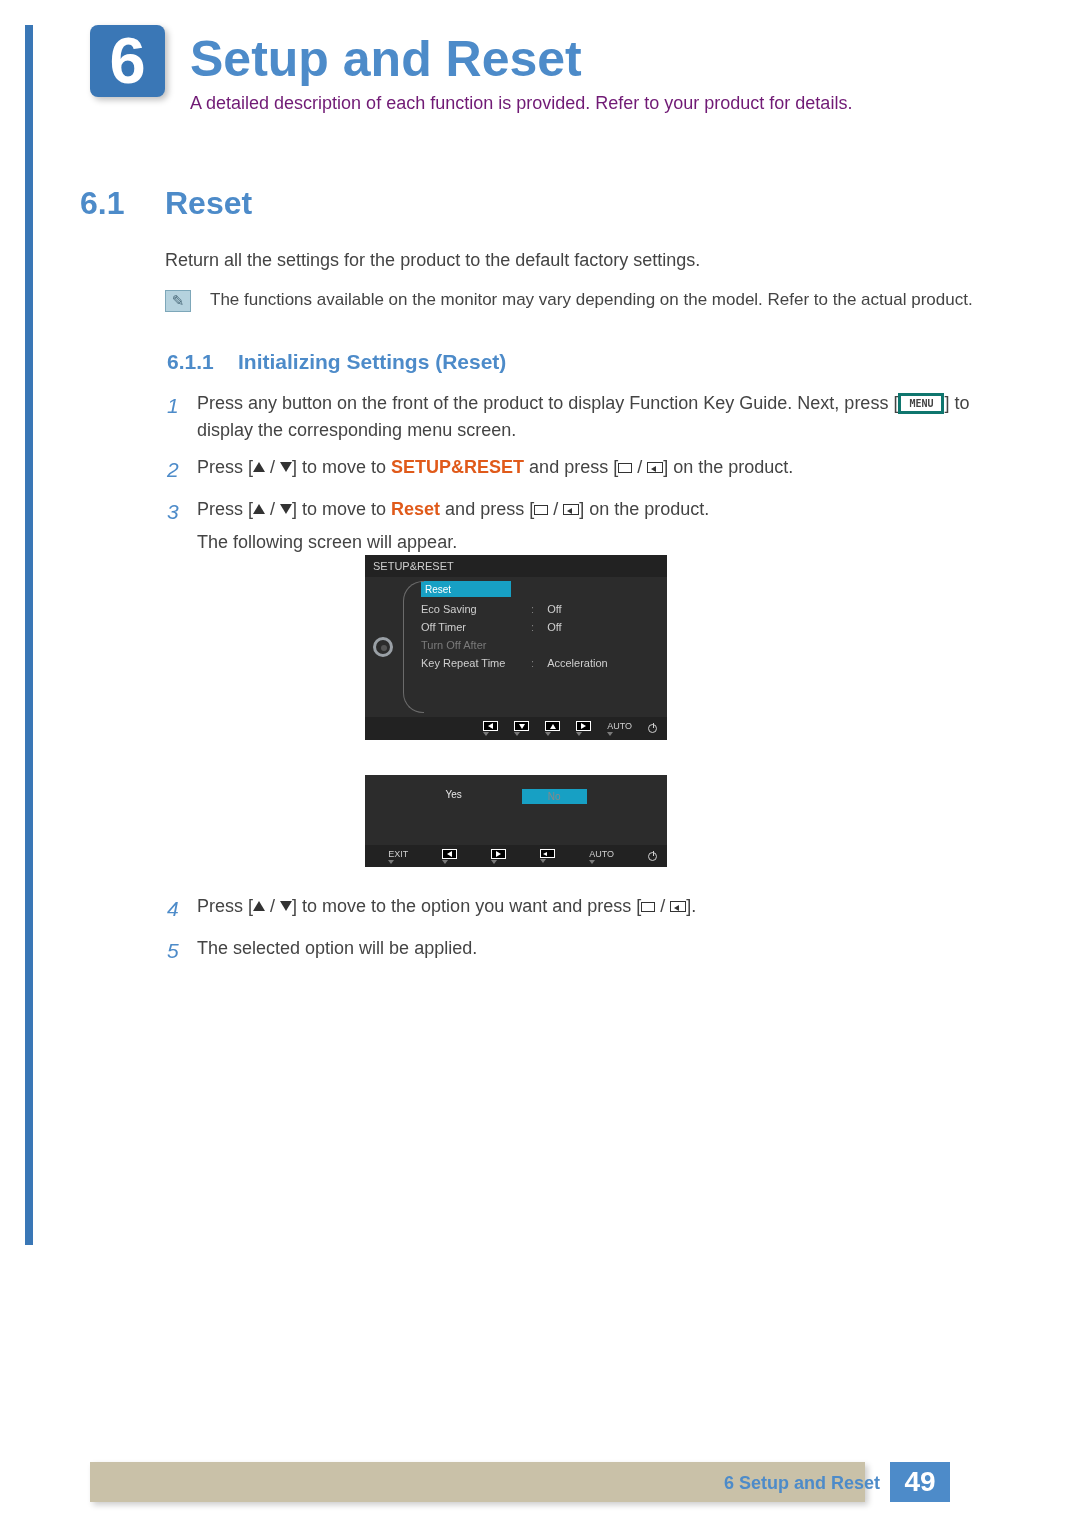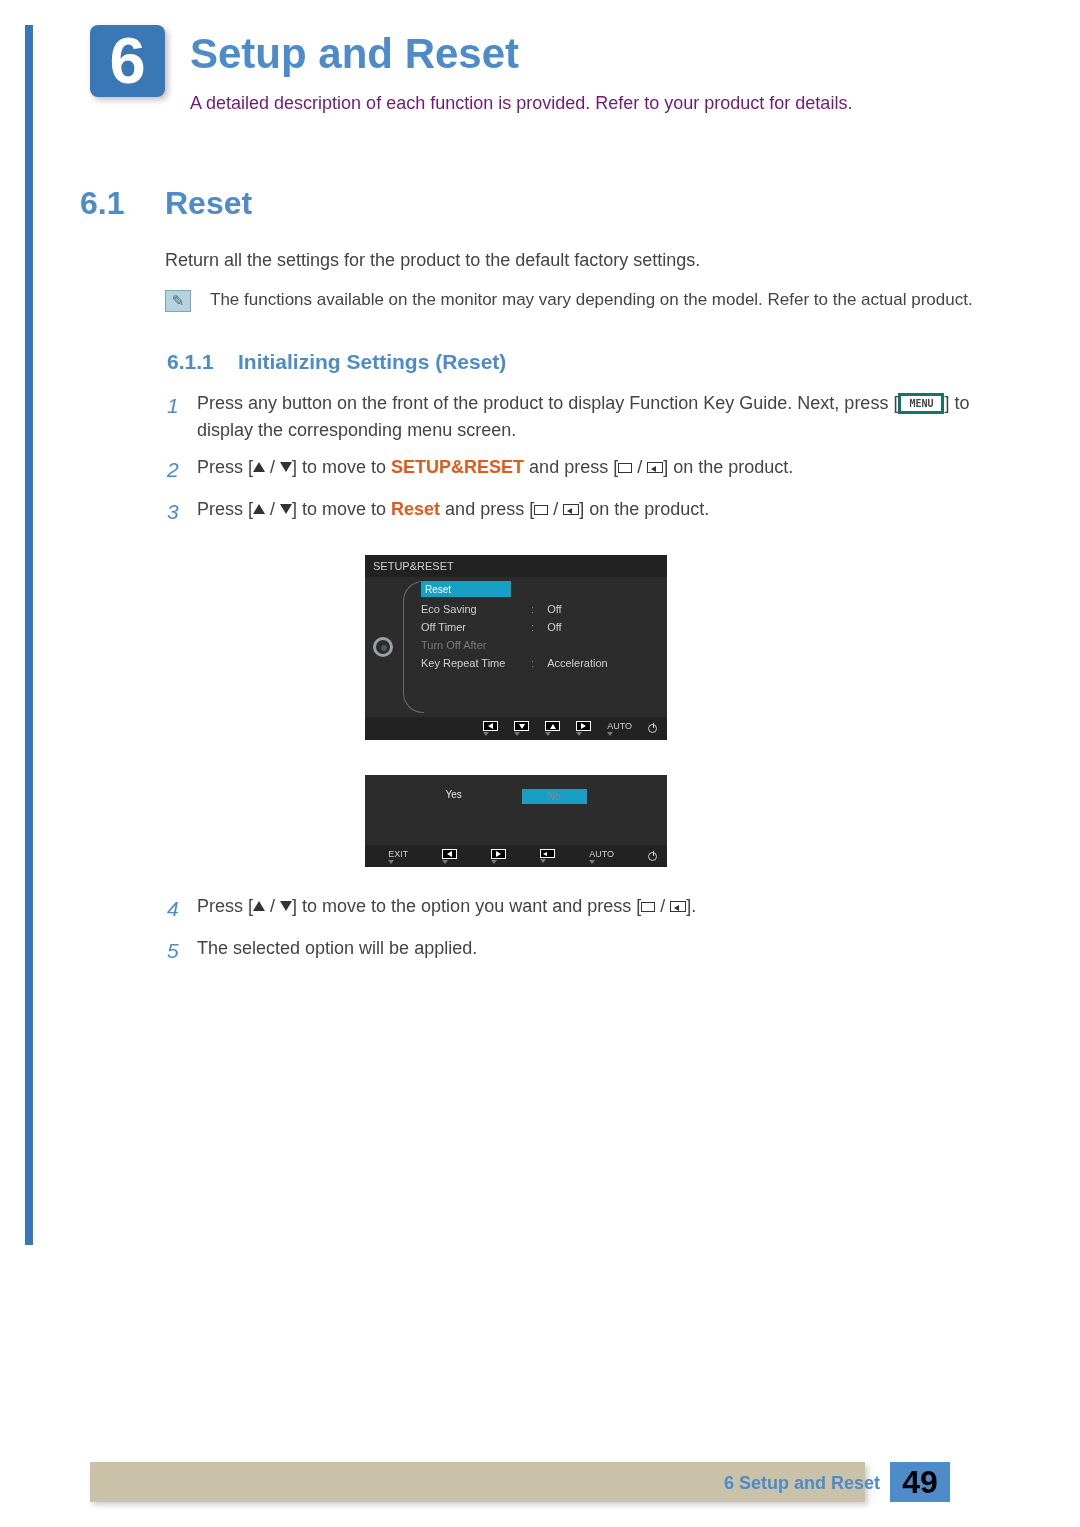--- a/index.html
+++ b/index.html
@@ -29,21 +29,21 @@
     color: #fff;
     font-size: 65px;
     font-weight: bold;
     text-align: center;
     line-height: 72px;
   }
   
   .page-title {
     position: absolute;
     left: 190px; top: 30px;
-    font-size: 42px;
+    font-size: 50px;
     font-weight: bold;
     color: #4d8bc9;
   }
   .page-subtitle {
     position: absolute;
     left: 190px; top: 93px;
     font-size: 18px;
     color: #701a75;
   }
   
@@ -259,21 +259,21 @@
     background:#c9c1a8;
     box-shadow: 3px 3px 6px rgba(0,0,0,.2);
   }
   .footer-text {
     position:absolute; right:200px; bottom:33px;
     font-size:18px; font-weight:bold; color:#4d8bc9;
   }
   .footer-page-box{
     position:absolute; right:130px; bottom:25px;
     width:60px; height:40px; background:#4d8bc9;
-    color:#000000; font-size:32px; font-weight:bold;
+    color:#ffffff; font-size:28px; font-weight:bold;
     display:flex;align-items:center;justify-content:center;
   }
 </style>
 </head>
 <body>
 
 <div class="left-strip"></div>
 
 <div class="chapter-badge">6</div>
 <div class="page-title">Setup and Reset</div>
@@ -299,20 +299,21 @@
   <div class="step">
     <div class="n">2</div>
     <div class="t">
       <span>Press [</span><span class="tri-up"></span> / <span class="tri-down"></span><span>] to move to </span><span class="bold-red">SETUP&amp;RESET</span><span> and press [</span><span class="icon-rect"></span> / <span class="icon-enter"></span><span>] on the product.</span>
     </div>
   </div>
   <div class="step">
     <div class="n">3</div>
     <div class="t">
       <span>Press [</span><span class="tri-up"></span> / <span class="tri-down"></span><span>] to move to </span><span class="bold-red">Reset</span><span> and press [</span><span class="icon-rect"></span> / <span class="icon-enter"></span><span>] on the product.</span>
+      <div style="margin-top:6px">The following screen will appear.</div>
     </div>
   </div>
 </div>
 
 <div class="osd1">
   <div class="titlebar">SETUP&amp;RESET</div>
   <div class="body">
     <div class="side">
         <div class="gear"></div>
       </div>

